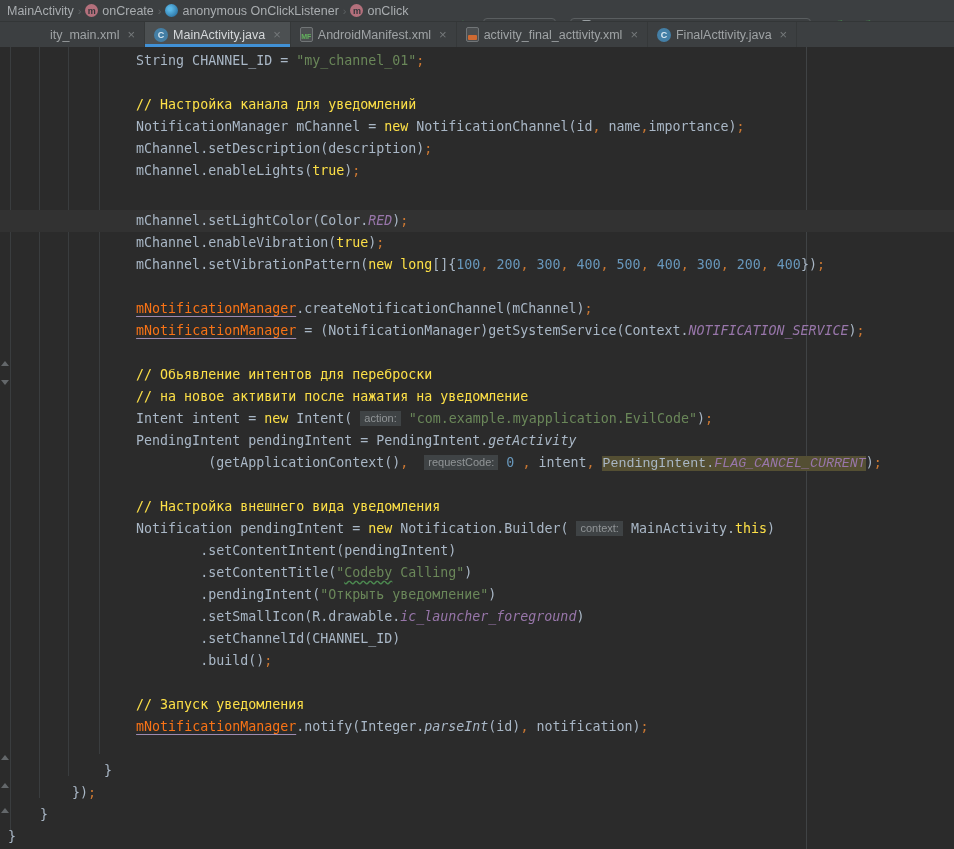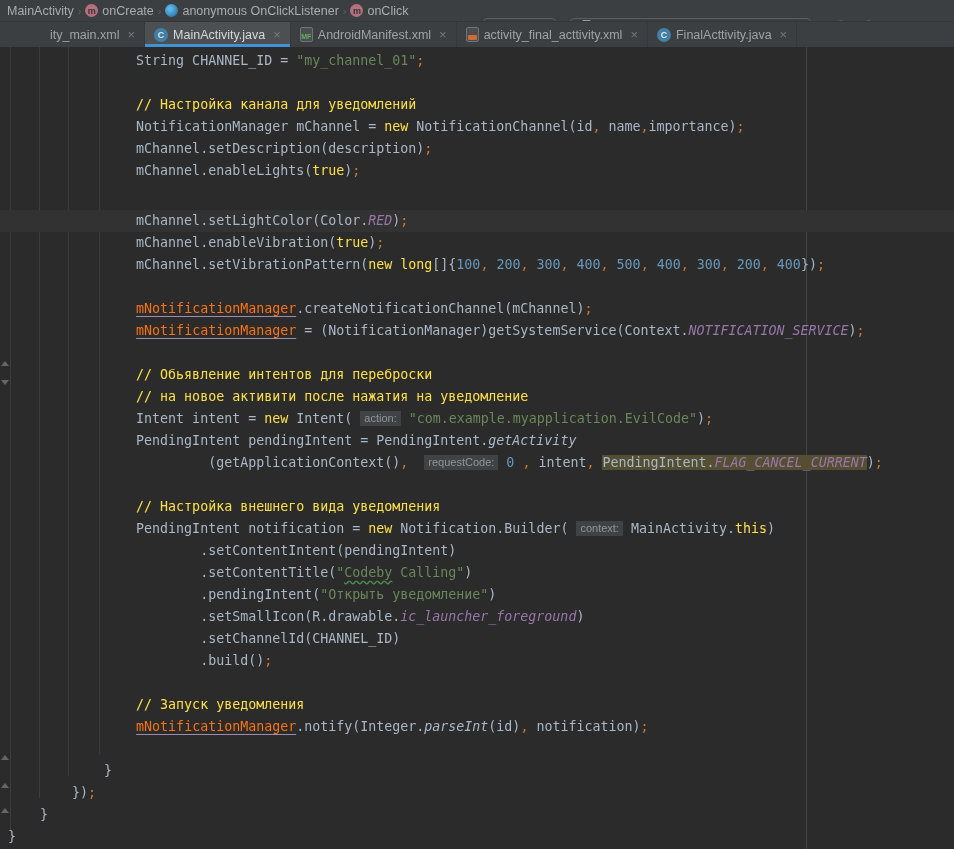--- a/index.html
+++ b/index.html
@@ -54,21 +54,21 @@
   .seg-n  { color:#6897bb; }
   .seg-pu { color:#cc7832; }
   .seg-f  { color:#f97316; text-decoration:underline; text-decoration-color:#9d8bb0;
             text-underline-offset:3px; }
   .seg-sc { color:#9876aa; font-style:italic; }
   .seg-sm { color:#a9b7c6; font-style:italic; }
   .seg-sq { color:#6a8759; text-decoration:underline wavy #4c8a50; text-underline-offset:3px; }
   .seg-hint { display:inline-block; font-family:"Liberation Sans", sans-serif; font-size:11px;
               color:#919597; background:#3f4345; border-radius:0; padding:1px 4px;
               line-height:13px; vertical-align:1px; }
-  .match { background:#544f33; border-radius:0; }
+  .match { background:#544f33; border-radius:0;font-family:Liberation Mono, monospace; }
   .fold { position:absolute; left:1px; width:0; height:0;
           border-left:4px solid transparent; border-right:4px solid transparent; }
   .fold.up   { border-bottom:5px solid #63676a; }
   .fold.down { border-top:5px solid #63676a; }
 </style>
 </head>
 <body>
 
 <div class="toolbar">
   <div class="breadcrumbs">
@@ -218,21 +218,21 @@
       <div class="code-line"><span class="seg-p">                </span><span class="seg-f">mNotificationManager</span><span class="seg-p">.createNotificationChannel(mChannel)</span><span class="seg-pu">;</span></div>
       <div class="code-line"><span class="seg-p">                </span><span class="seg-f">mNotificationManager</span><span class="seg-p"> = (NotificationManager)getSystemService(Context.</span><span class="seg-sc">NOTIFICATION_SERVICE</span><span class="seg-p">)</span><span class="seg-pu">;</span></div>
       <div class="code-line"></div>
       <div class="code-line"><span class="seg-c">                // Обьявление интентов для переброски</span></div>
       <div class="code-line"><span class="seg-c">                // на новое активити после нажатия на уведомление</span></div>
       <div class="code-line"><span class="seg-p">                Intent intent = </span><span class="seg-k">new</span><span class="seg-p"> Intent( </span><span class="seg-hint">action:</span><span class="seg-p"> </span><span class="seg-s">"com.example.myapplication.EvilCode"</span><span class="seg-p">)</span><span class="seg-pu">;</span></div>
       <div class="code-line"><span class="seg-p">                PendingIntent pendingIntent = PendingIntent.</span><span class="seg-sm">getActivity</span></div>
       <div class="code-line"><span class="seg-p">                         (getApplicationContext()</span><span class="seg-pu">,</span><span class="seg-p">  </span><span class="seg-hint">requestCode:</span><span class="seg-p"> </span><span class="seg-n">0</span><span class="seg-p"> </span><span class="seg-pu">,</span><span class="seg-p"> intent</span><span class="seg-pu">,</span><span class="seg-p"> </span><span class="seg-p match">PendingIntent.</span><span class="seg-sc match">FLAG_CANCEL_CURRENT</span><span class="seg-p">)</span><span class="seg-pu">;</span></div>
       <div class="code-line"></div>
       <div class="code-line"><span class="seg-c">                // Настройка внешнего вида уведомления</span></div>
-      <div class="code-line"><span class="seg-p">                PendingIntent notification = </span><span class="seg-k">new</span><span class="seg-p"> Notification.Builder( </span><span class="seg-hint">context:</span><span class="seg-p"> MainActivity.</span><span class="seg-k">this</span><span class="seg-p">)</span></div>
+      <div class="code-line"><span class="seg-p">                Notification pendingIntent = </span><span class="seg-k">new</span><span class="seg-p"> Notification.Builder( </span><span class="seg-hint">context:</span><span class="seg-p"> MainActivity.</span><span class="seg-k">this</span><span class="seg-p">)</span></div>
       <div class="code-line"><span class="seg-p">                        .setContentIntent(pendingIntent)</span></div>
       <div class="code-line"><span class="seg-p">                        .setContentTitle(</span><span class="seg-s">"</span><span class="seg-sq">Codeby</span><span class="seg-s"> Calling"</span><span class="seg-p">)</span></div>
       <div class="code-line"><span class="seg-p">                        .pendingIntent(</span><span class="seg-s">"Открыть уведомление"</span><span class="seg-p">)</span></div>
       <div class="code-line"><span class="seg-p">                        .setSmallIcon(R.drawable.</span><span class="seg-sc">ic_launcher_foreground</span><span class="seg-p">)</span></div>
       <div class="code-line"><span class="seg-p">                        .setChannelId(CHANNEL_ID)</span></div>
       <div class="code-line"><span class="seg-p">                        .build()</span><span class="seg-pu">;</span></div>
       <div class="code-line"></div>
       <div class="code-line"><span class="seg-c">                // Запуск уведомления</span></div>
       <div class="code-line"><span class="seg-p">                </span><span class="seg-f">mNotificationManager</span><span class="seg-p">.notify(Integer.</span><span class="seg-sm">parseInt</span><span class="seg-p">(id)</span><span class="seg-pu">,</span><span class="seg-p"> notification)</span><span class="seg-pu">;</span></div>
       <div class="code-line"></div>

